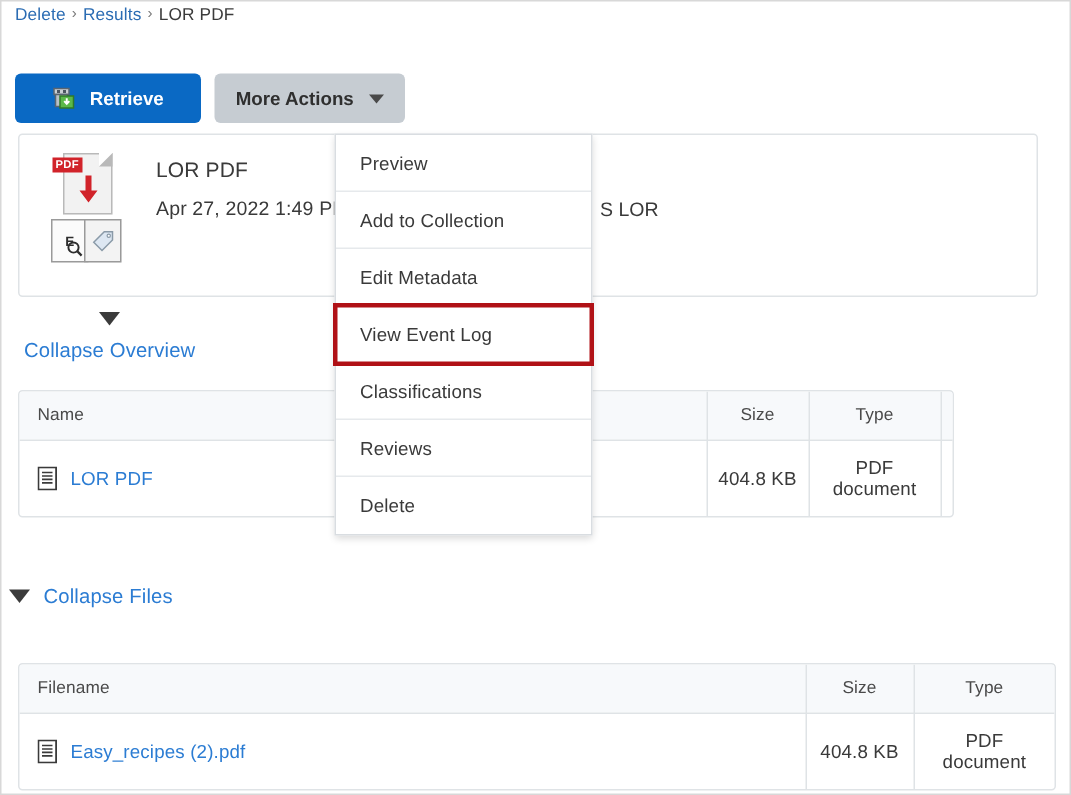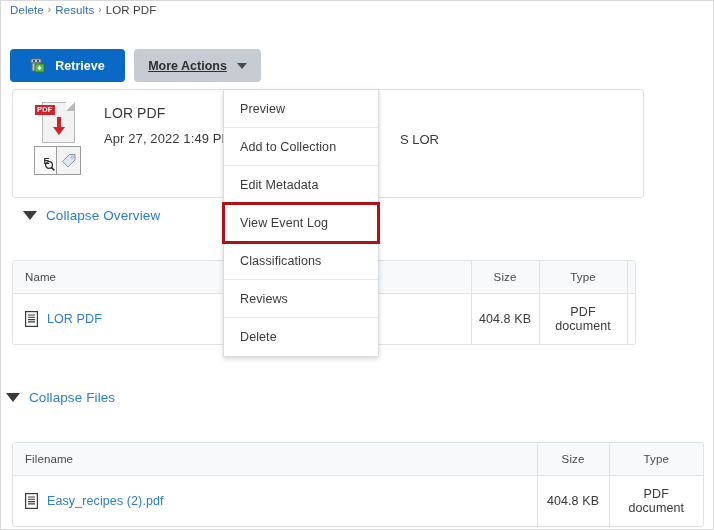--- a/index.html
+++ b/index.html
@@ -55,54 +55,53 @@
     font-size: 12.5px;
     font-weight: bold;
     cursor: pointer;
     border: none;
     padding: 0 16px;
     white-space: nowrap;
   }
   .btn-primary {
     background: #0a69c4;
     color: #ffffff;
-    width: 115px;
+    width: 124px;
     padding: 0;
   }
   .btn-secondary {
     background: #e2e7ec;
     color: #2f2f2f;
     width: 90px;
     padding: 0;
   }
   .btn-active {
     background: #c6ccd2;
     color: #2f2f2f;
     width: 127px;
     padding: 12px;
     position: relative;
     z-index: 30;
-    text-decoration: underline;
   }
 
   .ico { display: inline-block; line-height: 0; }
 
   .caret {
     width: 0; height: 0;
     border-left: 5.5px solid transparent;
     border-right: 5.5px solid transparent;
     border-top: 6px solid #4a4a4a;
     margin-left: 2px;
   }
 
   
   .panel {
     position: absolute;
     left: 11px; top: 88px;
-    width: 632px; height: 109px;
+    width: 680px; height: 109px;
     border: 1px solid #dfe3e6;
     border-radius: 3px;
     background: #ffffff;
   }
   .panel-inner {
     display: flex;
     padding: 11px 0 0 18px;
   }
   .doc-thumb {
     width: 62px;
@@ -135,21 +134,21 @@
     width: 0; height: 0;
     border-left: 7px solid transparent;
     border-right: 7px solid transparent;
     border-top: 9px solid #3b3b3b;
   }
   .collapse-label {
     color: #2b7cd3;
     font-size: 13.5px;
     letter-spacing: .1px;
   }
-  #collapse-overview { left: 22px; top: 207px; }
+  #collapse-overview { left: 15px; top: 207px; flex-direction: column; }
   #collapse-files    { left: 5px; top: 389px; justify-content: center; }
 
   
   .tbl-wrap {
     position: absolute;
     border: 1px solid #dfe3e6;
     border-radius: 3px;
     overflow: hidden;
     background: #fff;
   }
@@ -188,21 +187,21 @@
     color: #2b7cd3;
     text-decoration: none;
     font-size: 12.5px;
   }
   .name-cell { display: flex; align-items: center; gap: 9px; }
 
   
   .menu {
     position: absolute;
     left: 222px; top: 88px;
-    width: 156px;
+    width: 172px;
     background: #ffffff;
     border: 1px solid #d9dde1;
     box-shadow: 0 2px 5px rgba(0,0,0,.16);
     z-index: 40;
   }
   .menu-item {
     height: 38px;
     display: flex;
     align-items: center;
     padding-left: 16px;

